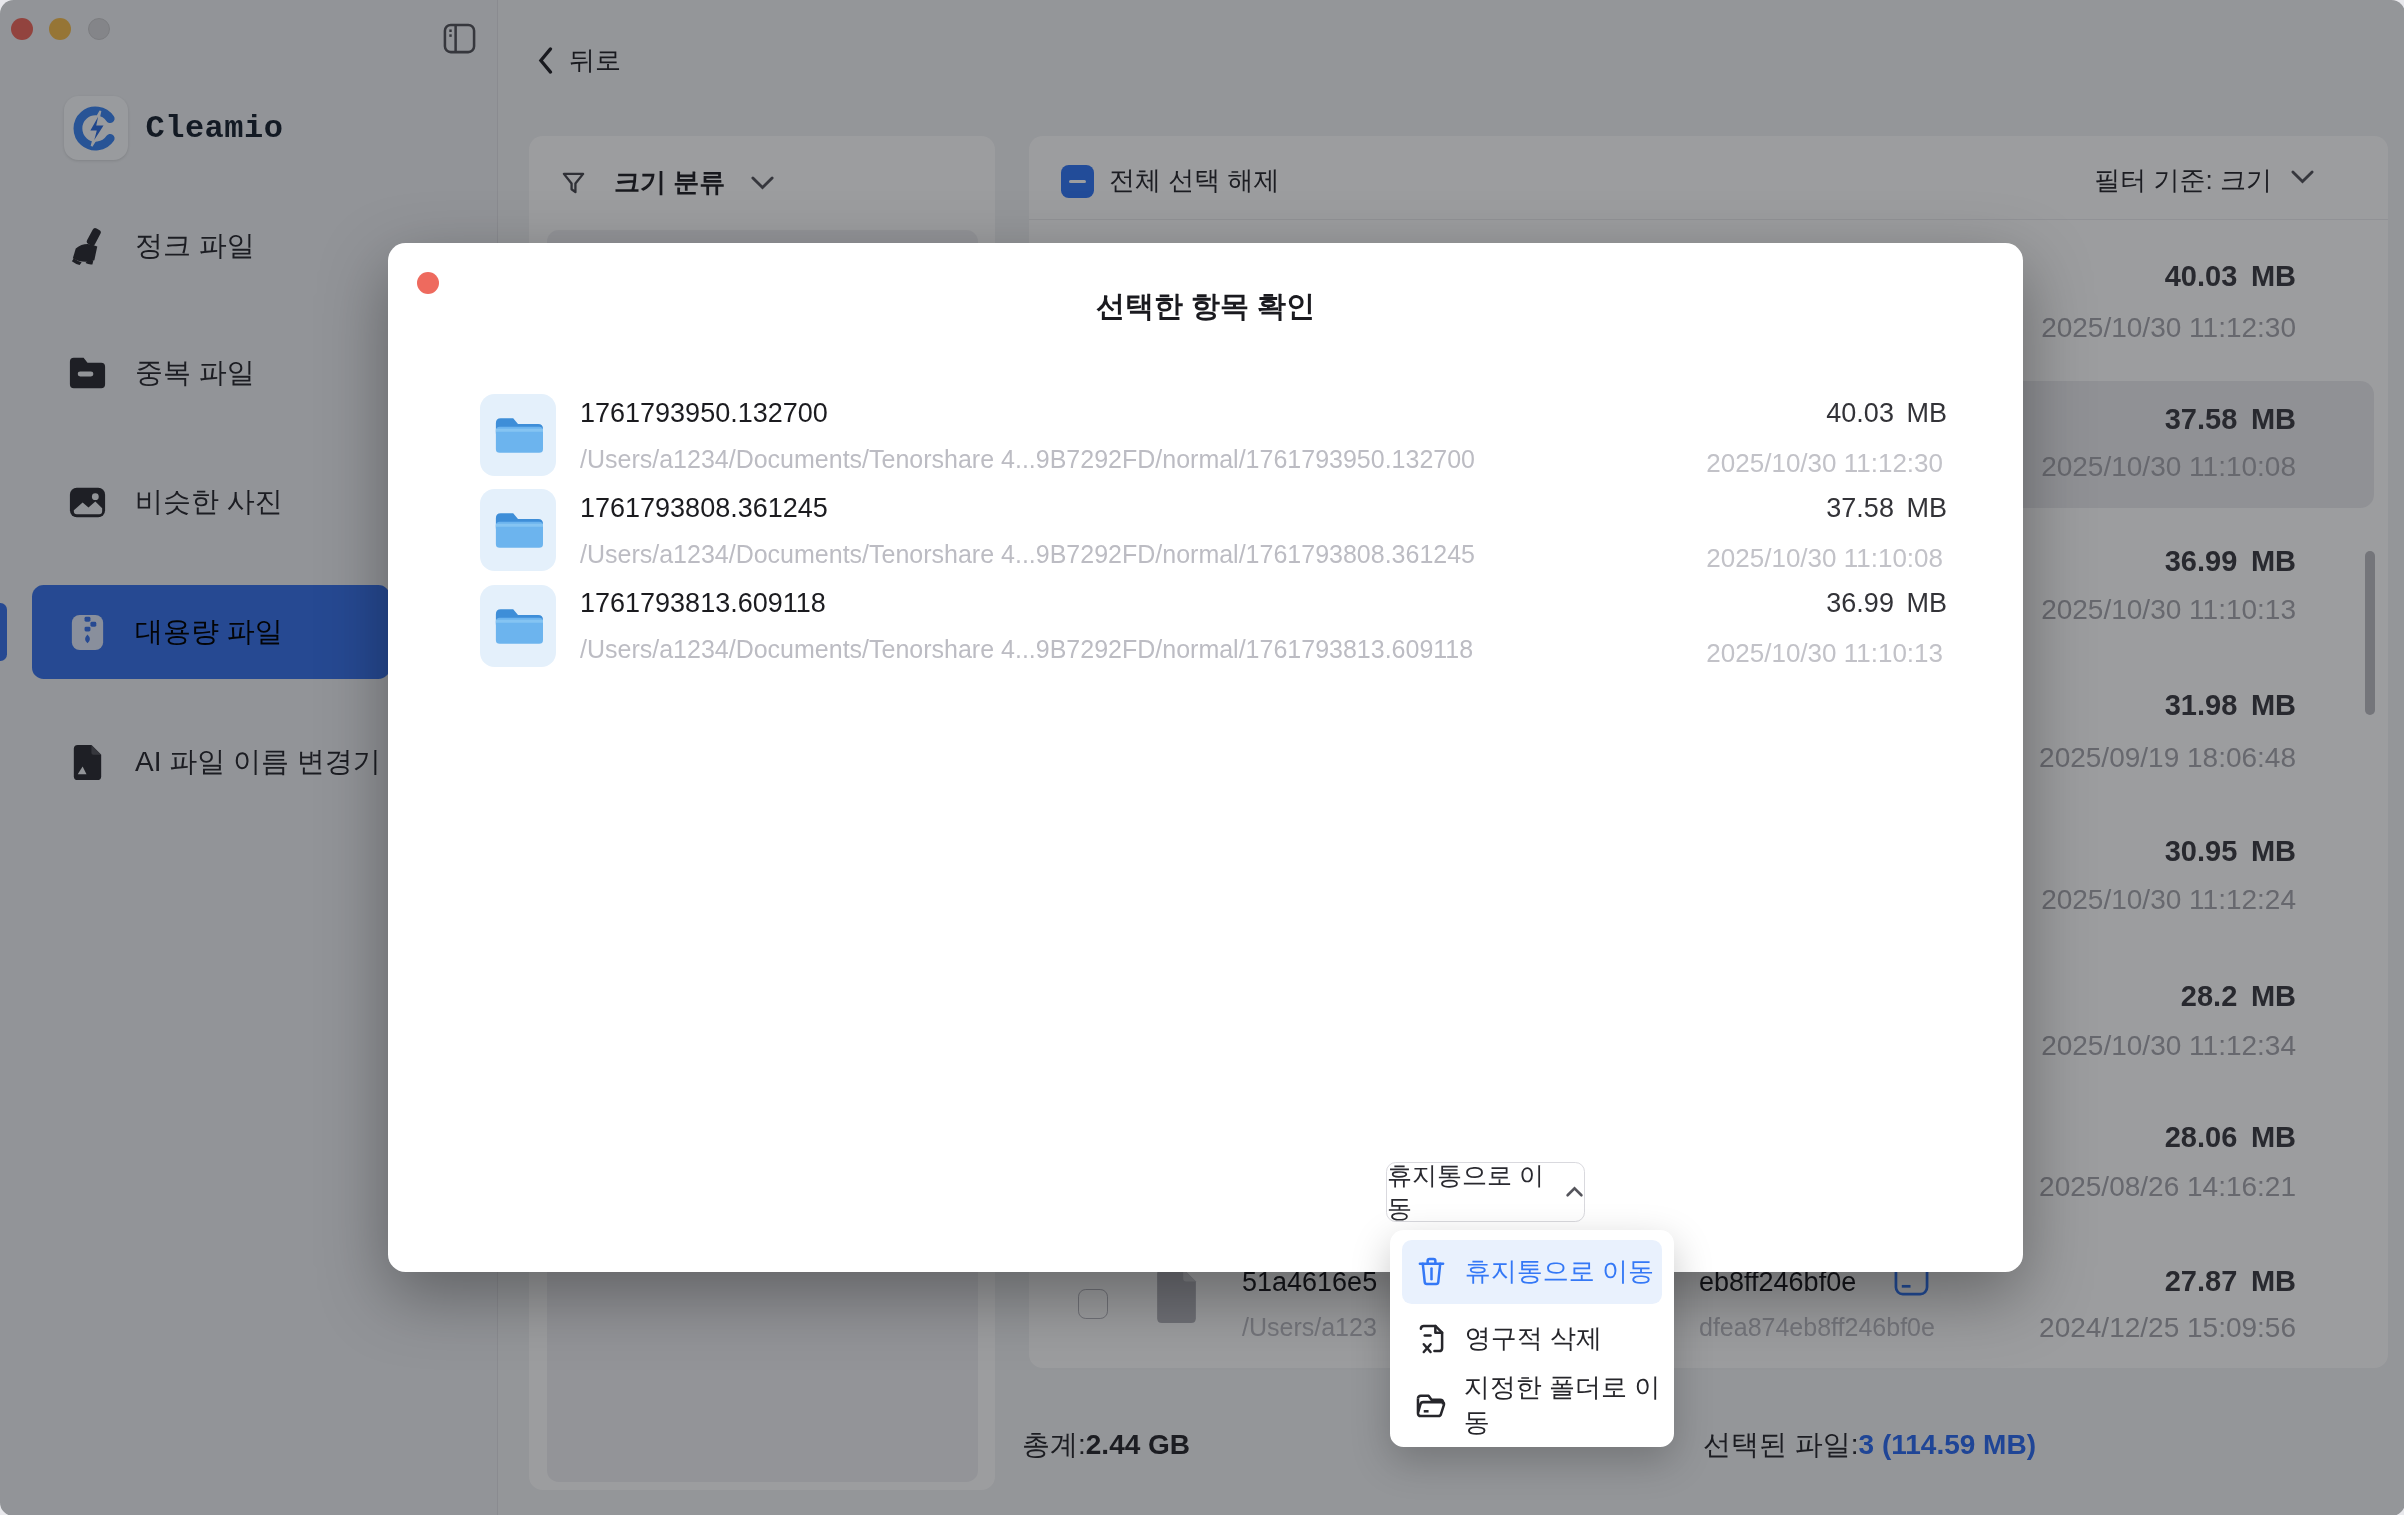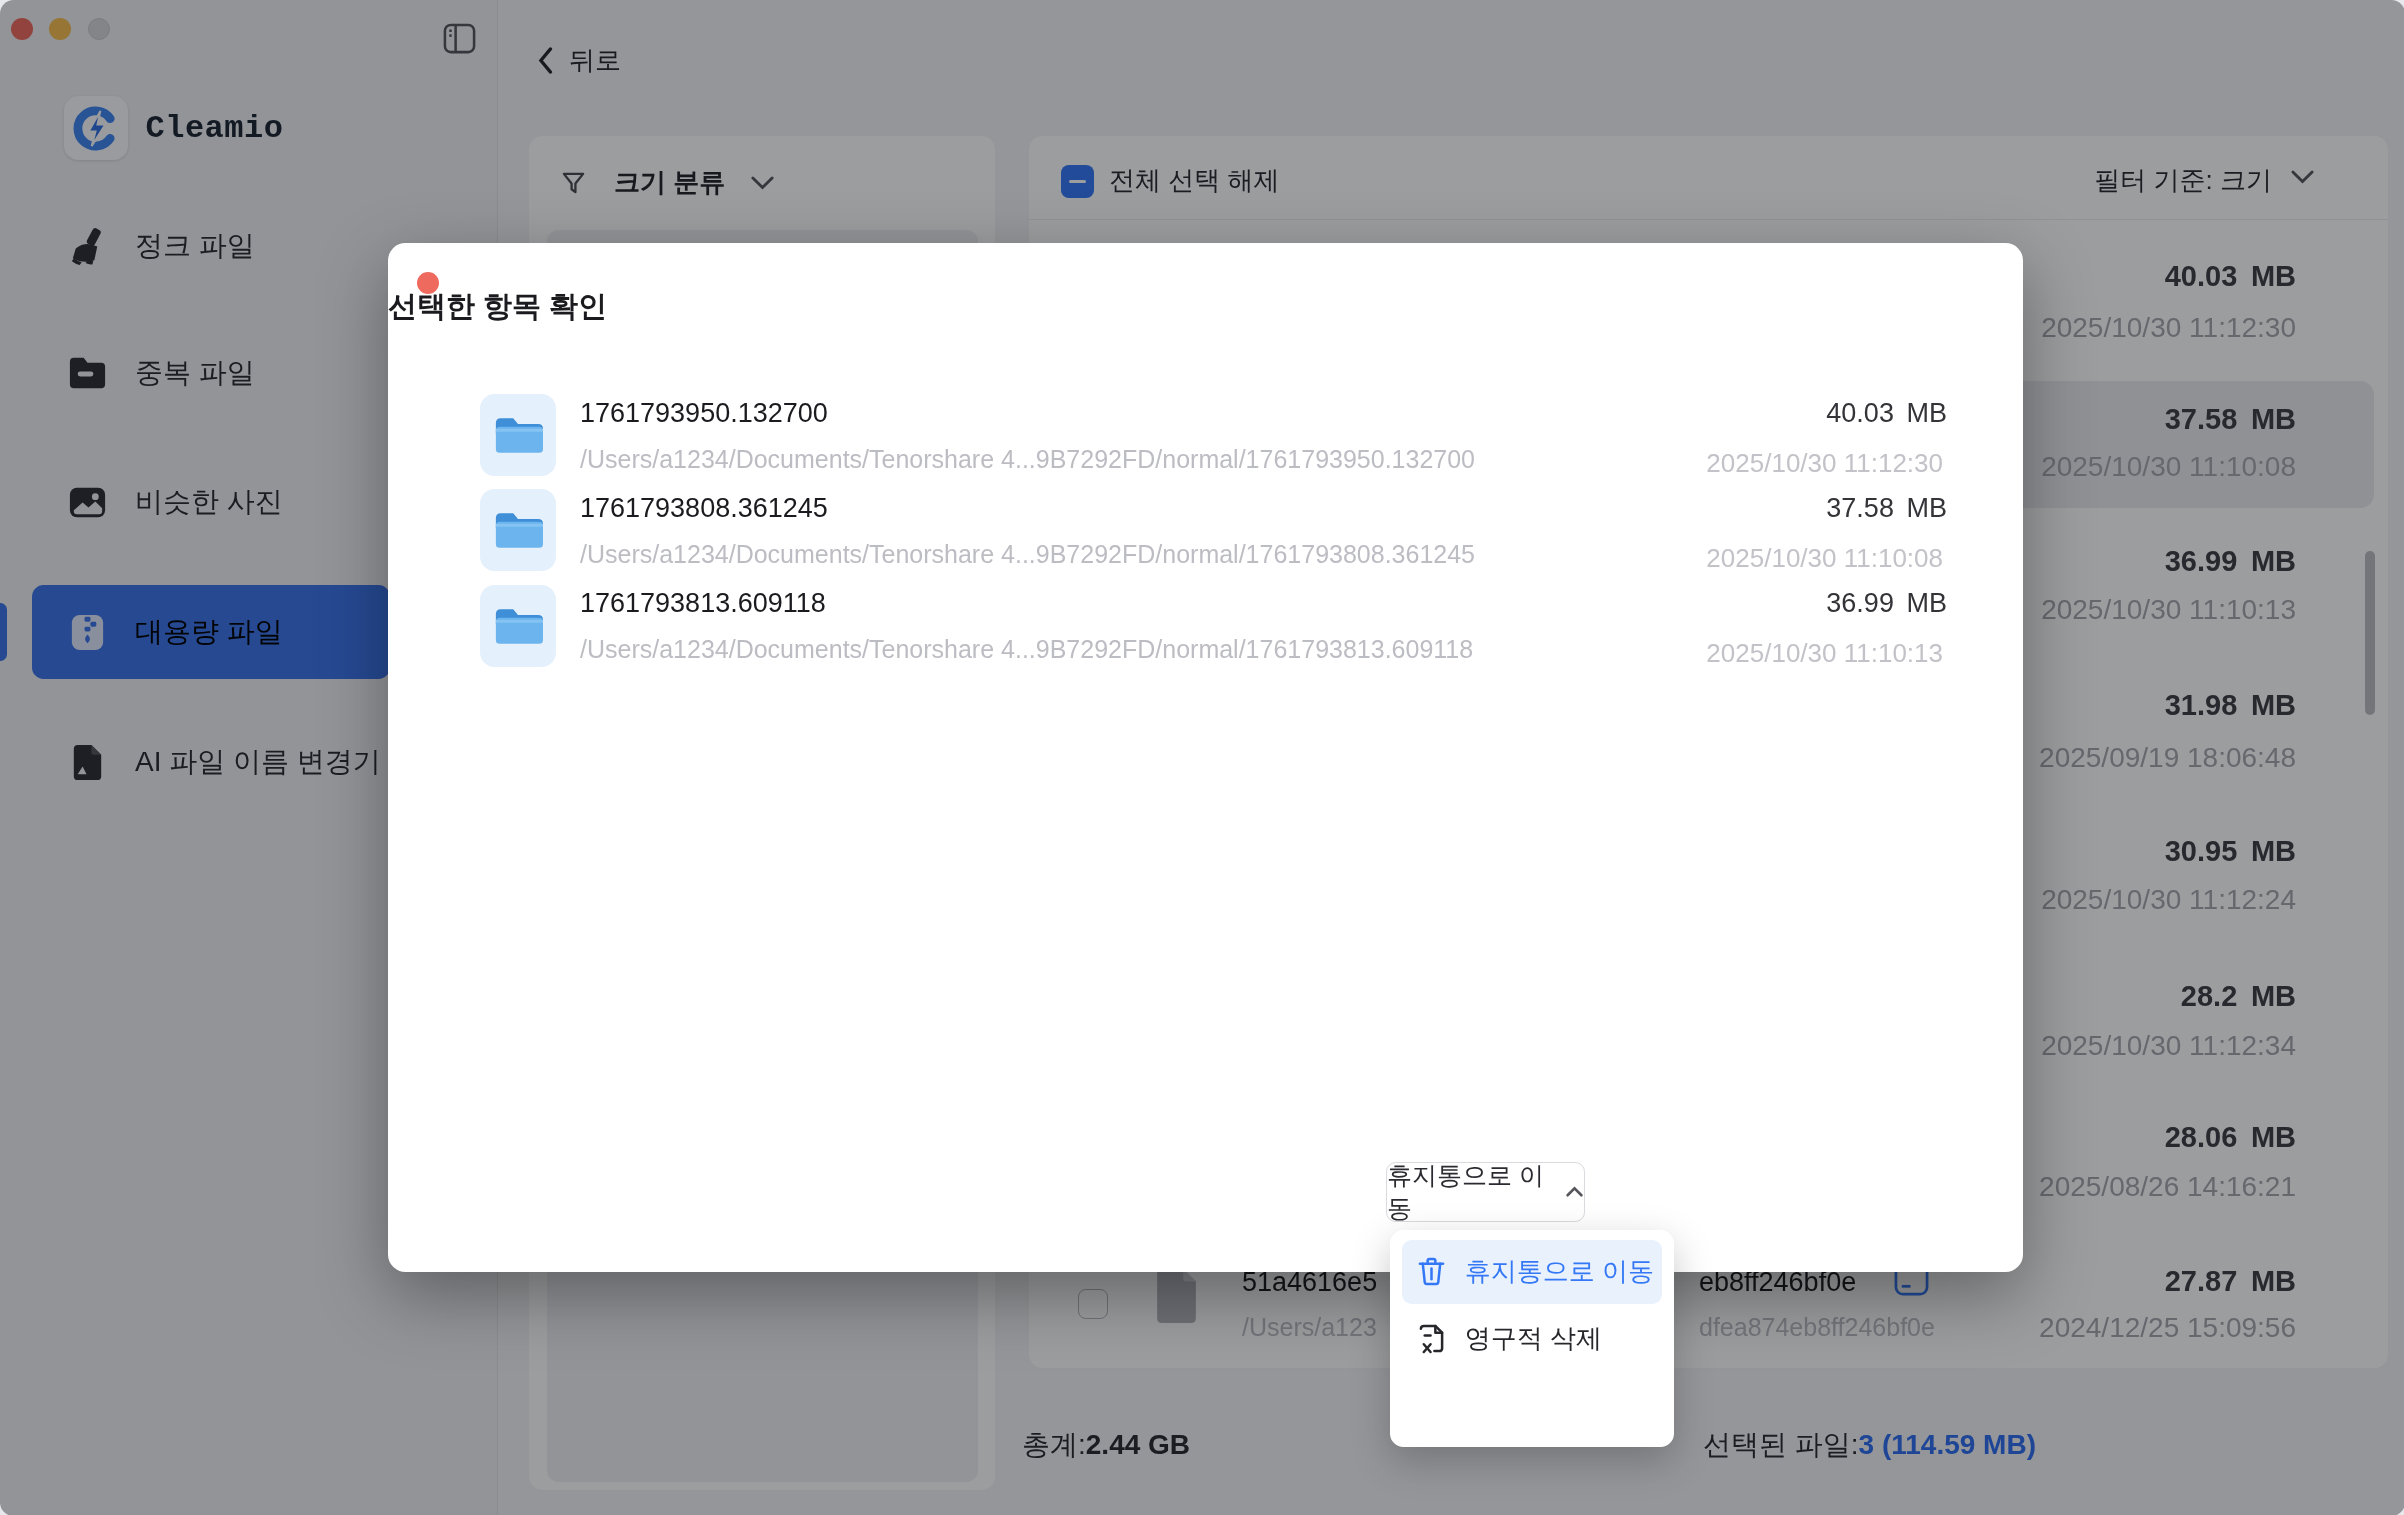--- a/index.html
+++ b/index.html
@@ -57,21 +57,21 @@
   .remove-btn { position:absolute; left:2074px; top:1400px; width:301px; height:84px; border-radius:11.6px;
     background:linear-gradient(135deg,#4f9bf8,#3566ef); color:#fff; font-size:28px; display:flex; align-items:center; justify-content:center; }
 
   
   .dim { position:absolute; inset:0; background:rgba(8,10,16,.40); z-index:10; }
 
   
   .modal { position:absolute; left:388px; top:243px; width:1635px; height:1029px; background:#fff; border-radius:17.5px;
     box-shadow:0 23px 68px rgba(0,0,0,.35); z-index:20; }
   .modal-close { position:absolute; left:29px; top:29px; width:22px; height:22px; border-radius:50%; background:#ee6a5e; }
-  .modal-title { position:absolute; left:0; top:44px; width:100%; font-size:29px; font-weight:600; color:#1a1a1f; }
+  .modal-title { position:absolute; left:0; top:44px; width:100%; text-align:center; font-size:29px; font-weight:600; color:#1a1a1f; }
   .file-tile { position:absolute; left:92px; width:76px; height:82px; border-radius:14.6px; background:#e4f0fb; display:flex; align-items:center; justify-content:center; }
   .file-name { position:absolute; left:192px; font-size:27px; font-weight:400; color:#1b1b1f; }
   .file-path { position:absolute; left:192px; font-size:25px; color:#bcbcc3; }
   .file-size { position:absolute; right:76px; font-size:27px; font-weight:500; color:#333338; }
   .file-size .u { margin-left:12.6px; }
   .file-date { position:absolute; right:80px; font-size:26px; color:#c2c2c8; }
   .action-dd { position:absolute; left:998px; top:919px; width:199px; height:60px; border:1px solid #d9d9de; border-radius:9.7px;
     background:#fff; display:flex; align-items:center; justify-content:center; gap:15.5px; font-size:25px; color:#2a2a30; }
   .confirm-btn { position:absolute; left:1203px; top:909px; width:390px; height:82px; border-radius:11.6px;
     background:linear-gradient(120deg,#4f9bf8,#3566ef); color:#fff; font-size:28px; display:flex; align-items:center; justify-content:center; }
@@ -315,16 +315,26 @@
       <span class="mi">
         <svg width="27" height="31" viewBox="0 0 28 32" fill="none" stroke="#26262b" stroke-width="2.6" stroke-linecap="round" stroke-linejoin="round">
           <path d="M3 6 q0-3 3-3 h12 l7 7 v16 q0 3 -3 3 h-5"></path>
           <path d="M18 3 v7 h7"></path>
             <line x1="7" y1="13" x2="13" y2="13"></line>
           <path d="M6 22 l7 8 M13 22 l-7 8"></path>
         </svg>
       </span>
       <span>영구적 삭제</span>
     </div>
+    <div class="menu-item">
+      <span class="mi">
+        <svg width="31" height="27" viewBox="0 0 32 28" fill="none" stroke="#26262b" stroke-width="2.6" stroke-linejoin="round">
+          <path d="M3 7 q0-3 3-3 h8 l3 4 h9 q3 0 3 3 v2"></path>
+          <path d="M3 7 v15 q0 3 3 3 h18 q2.5 0 3-2.5 L30 13 q.4-2.5-2.5-2.5 h-19 q-2.5 0-3 2.5 L3 22"></path>
+          <line x1="9" y1="20" x2="14" y2="20"></line>
+        </svg>
+      </span>
+      <span>지정한 폴더로 이동</span>
+    </div>
   </div>
 
 </div>
 
 
 </body></html>

